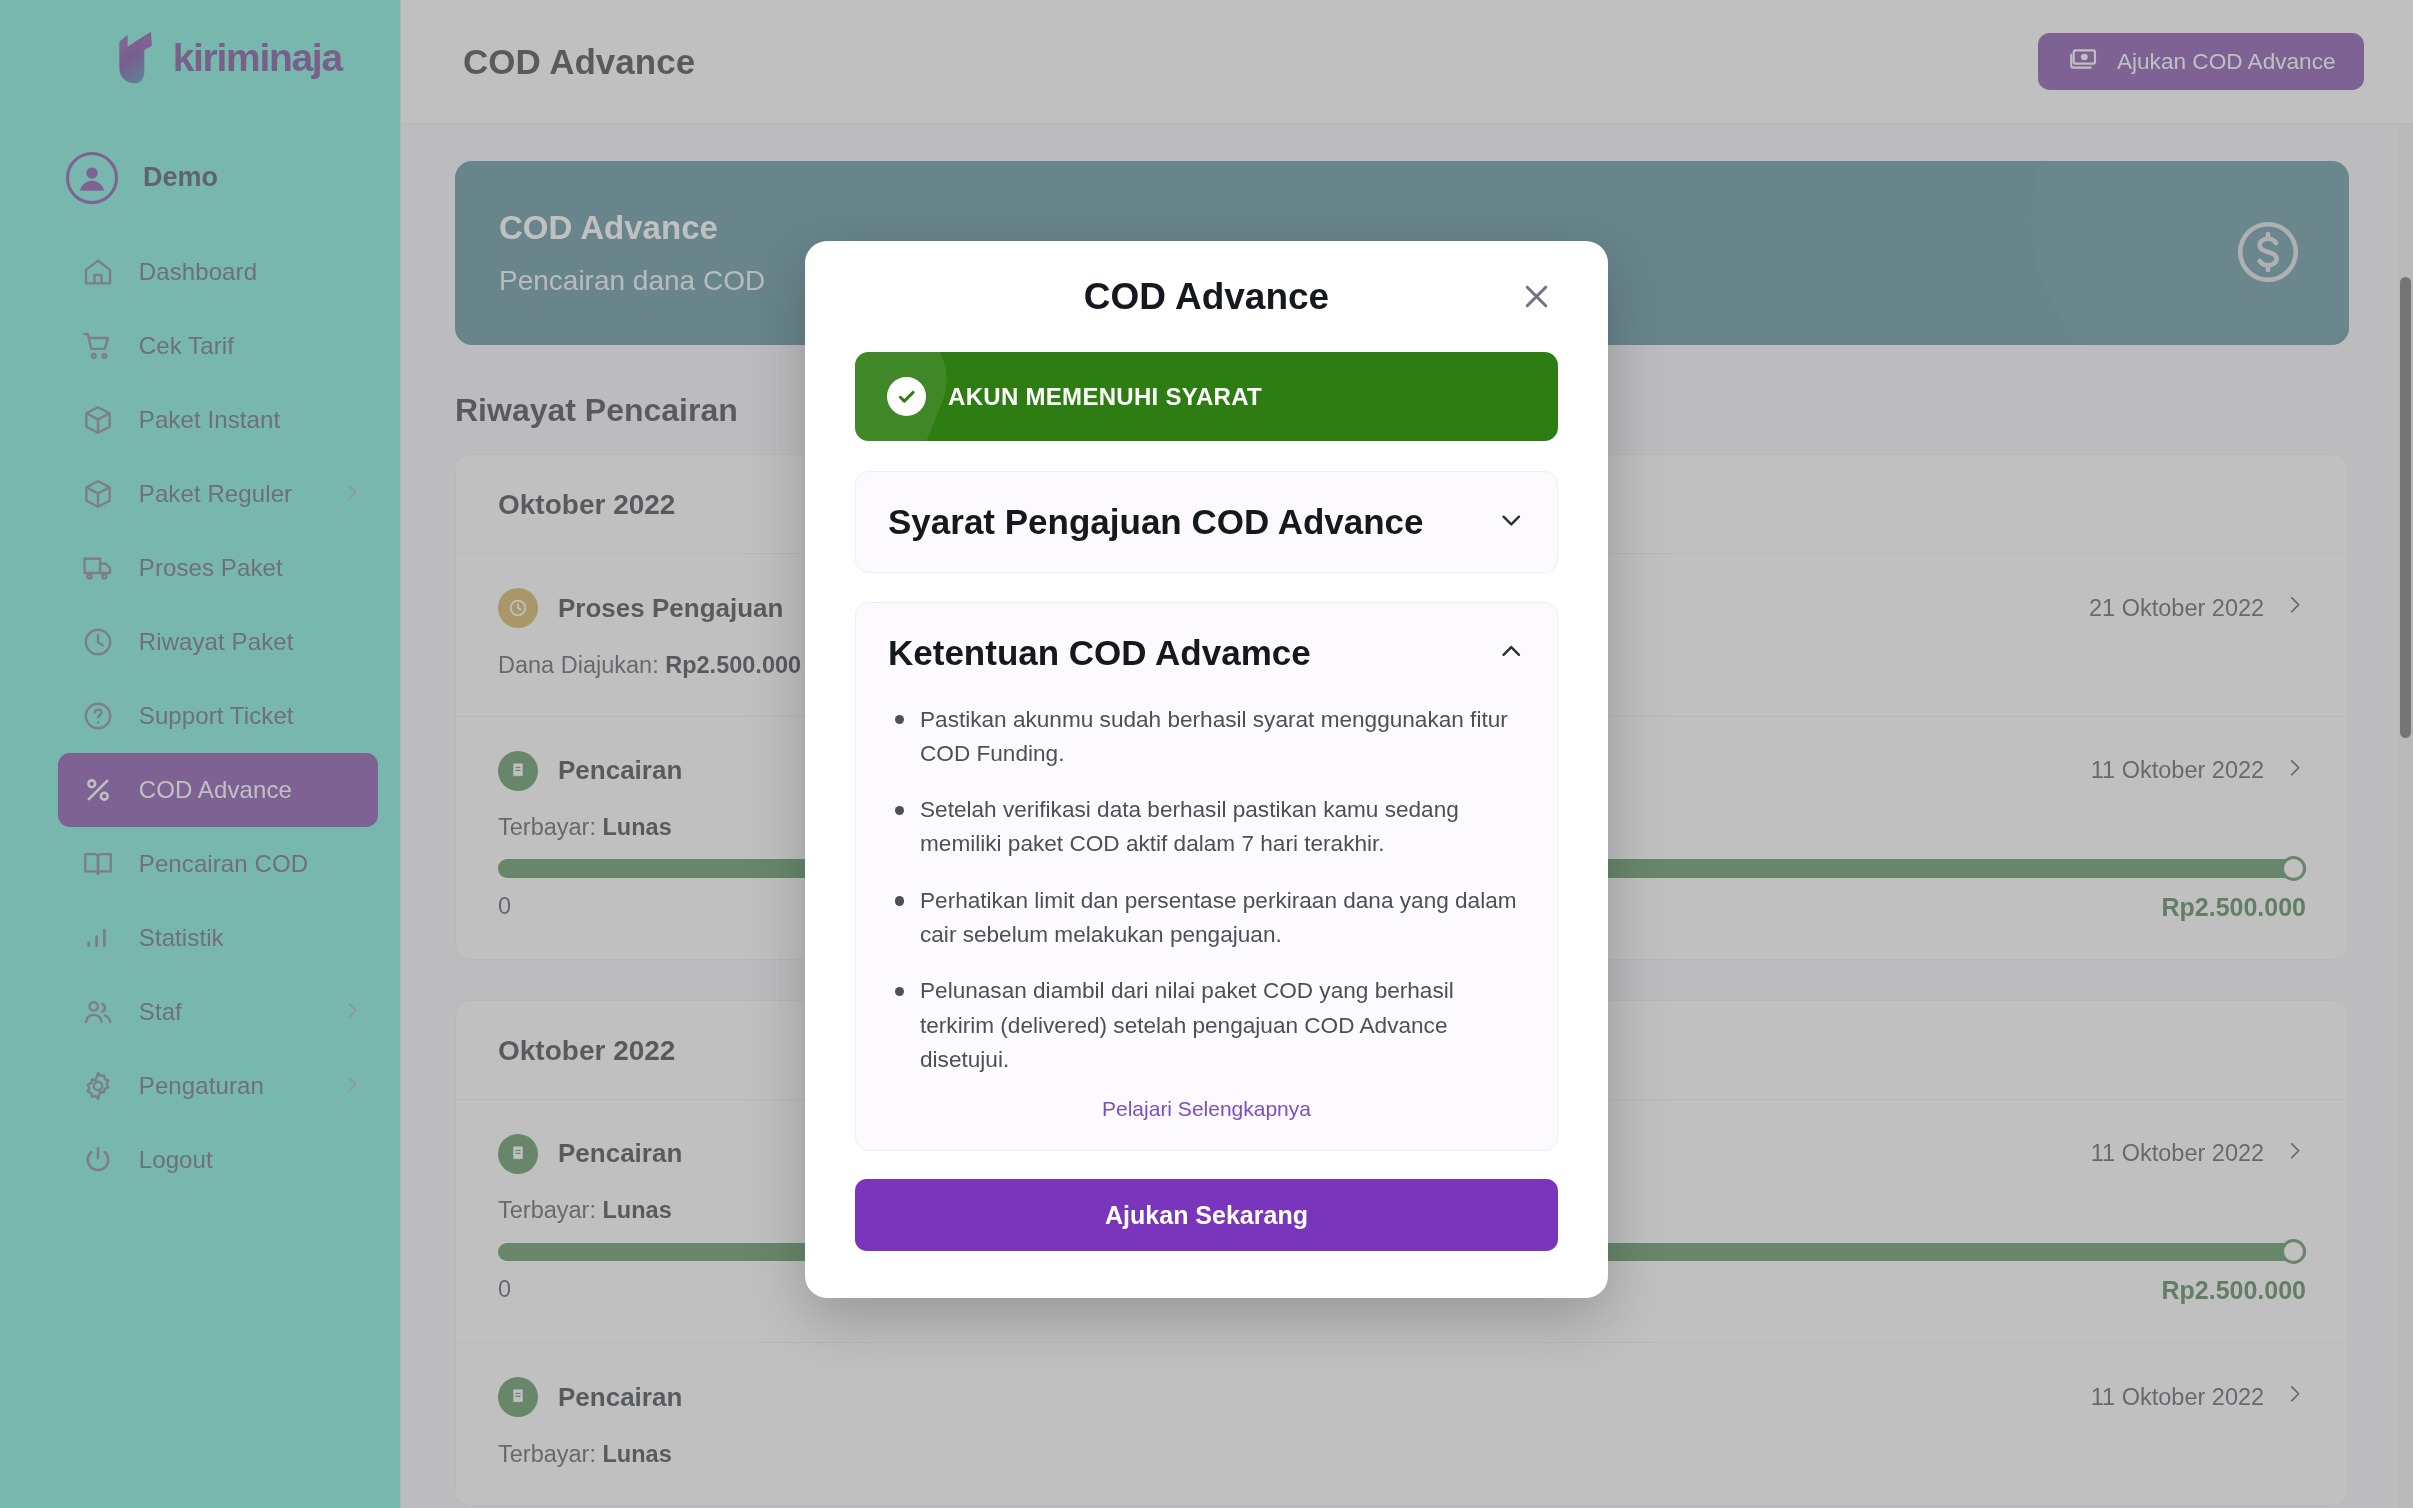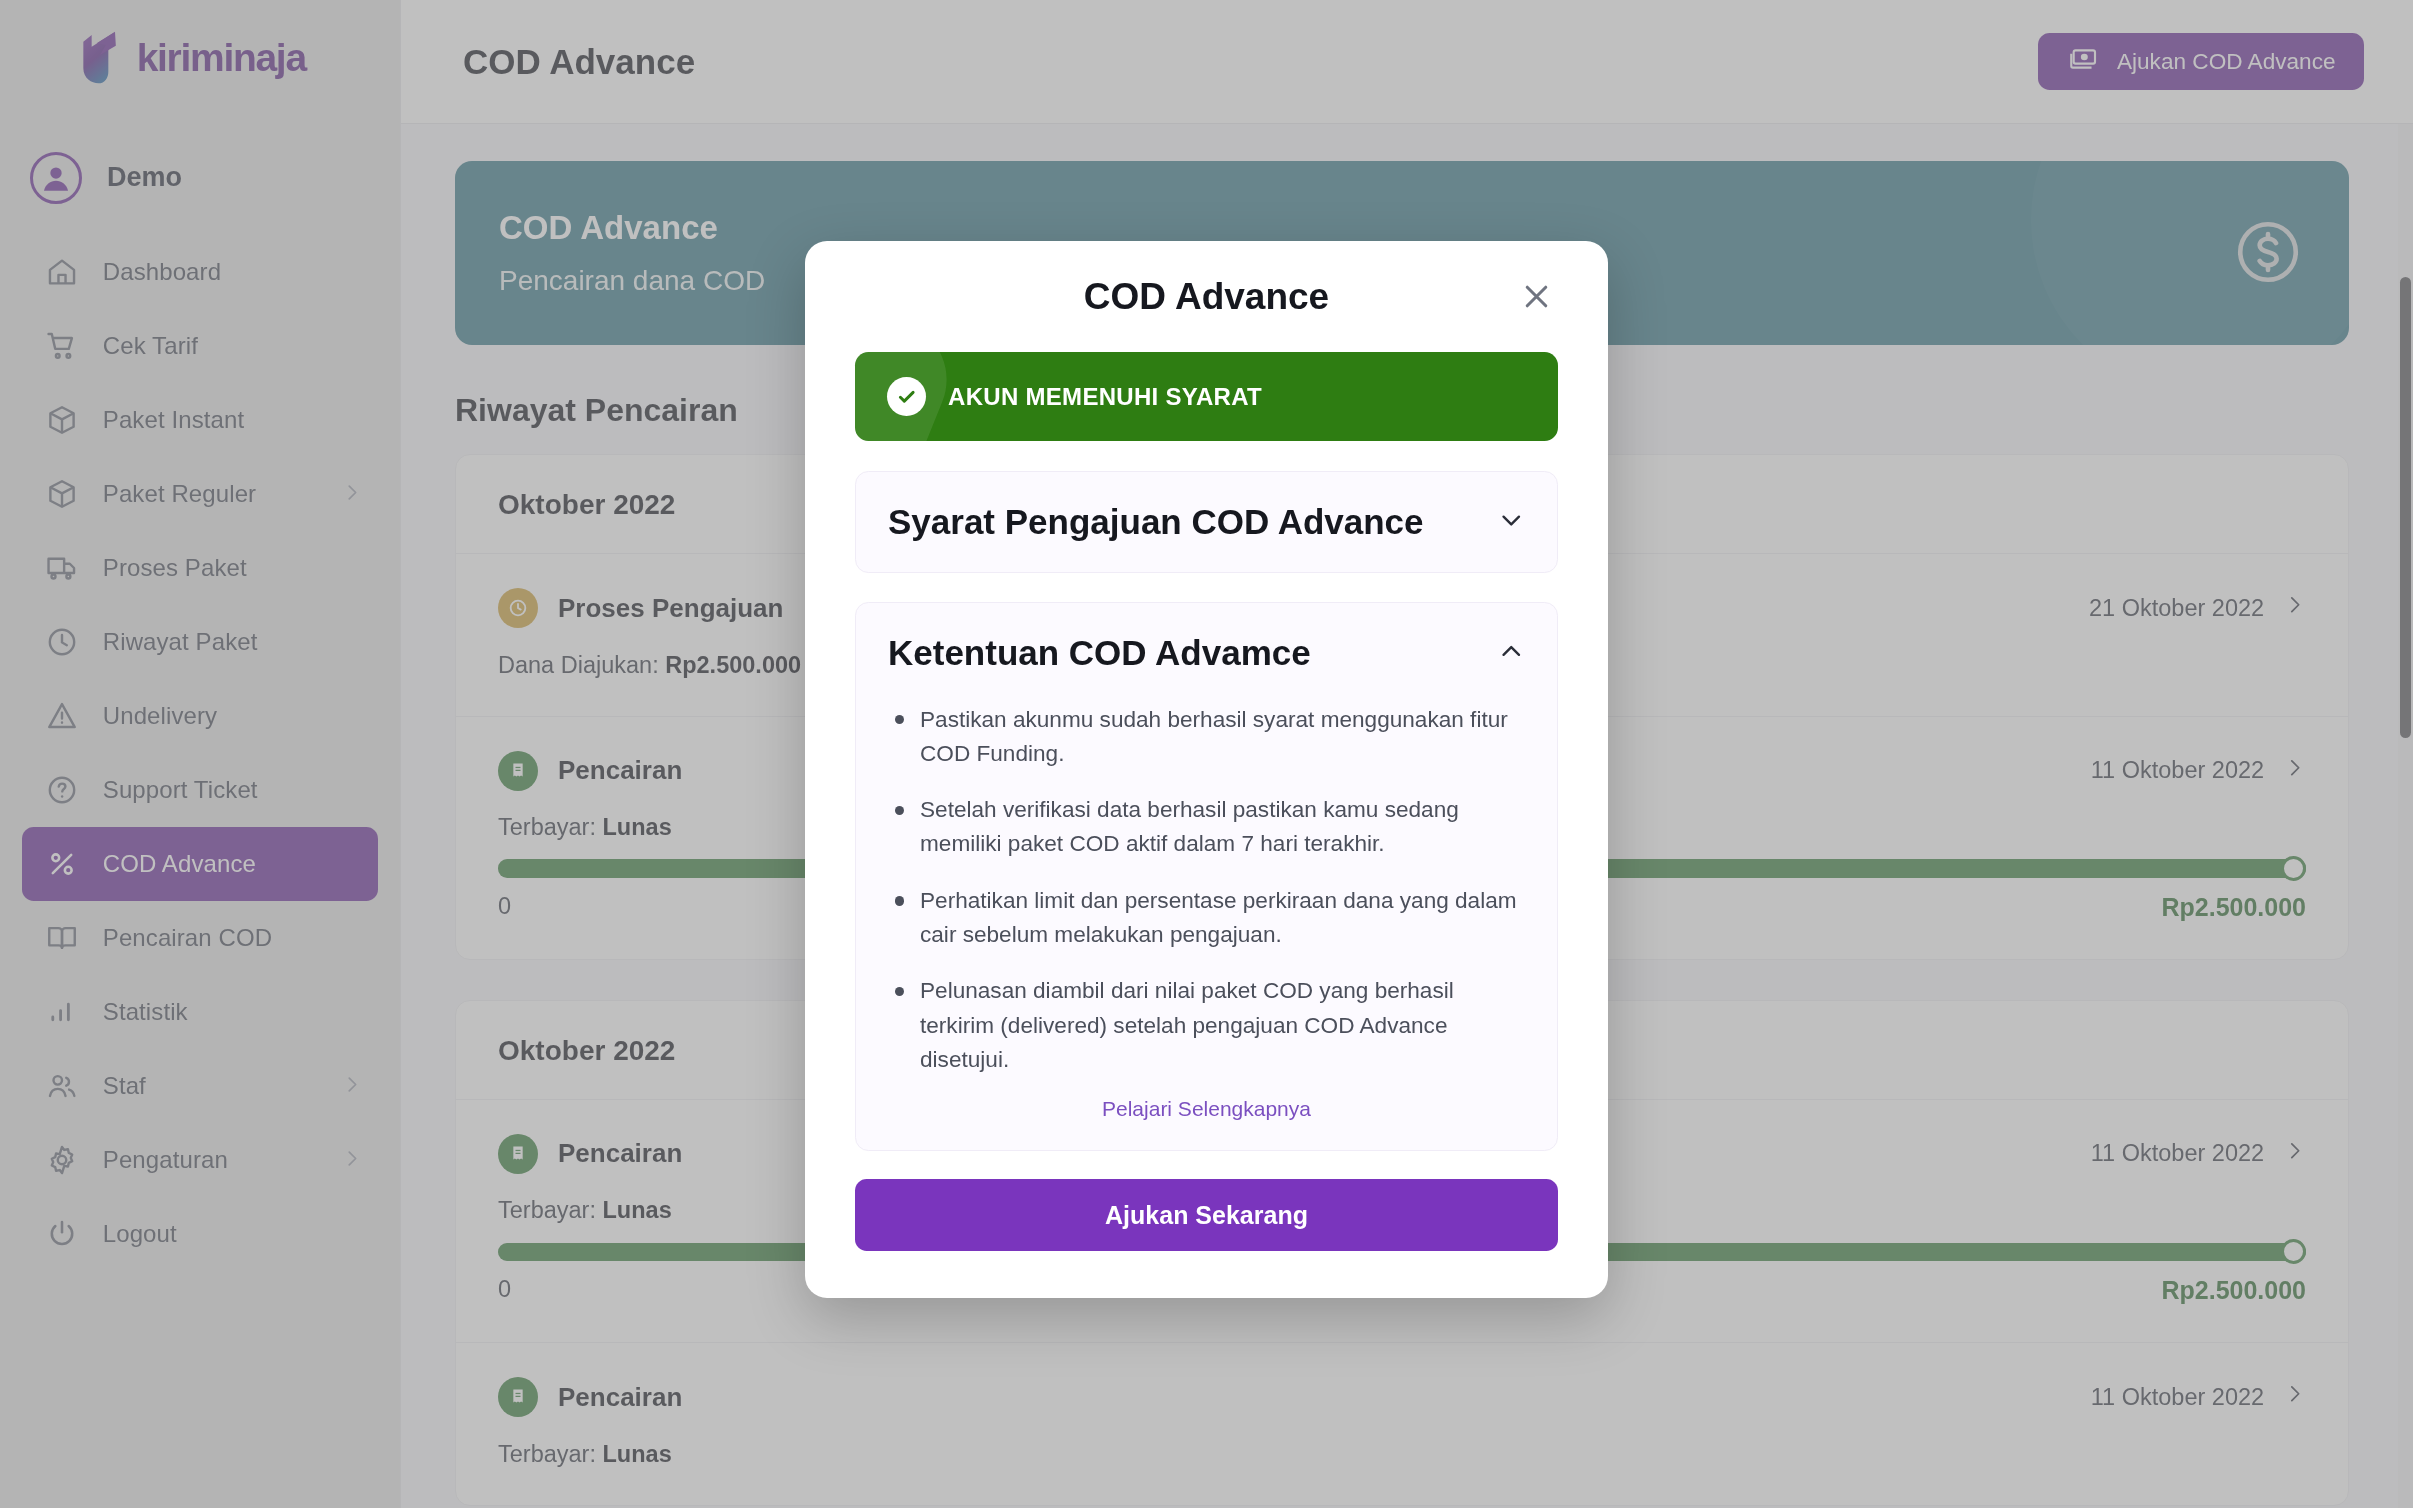--- a/index.html
+++ b/index.html
@@ -11,23 +11,24 @@
   }
 
   
   .page-root { position: relative; width: 2413px; height: 1508px; }
   .dim-layer { position: absolute; inset: 0; background: rgba(140,140,140,0.55); z-index: 40; pointer-events: none; }
 
   
   .sidebar {
     position: absolute; left: 0; top: 0;
     width: 401px; height: 1508px;
-    background: #e5e5e5;
+    background: #5eead4;
     border-right: 0.8px solid #e6e6ea;
     z-index: 5;
+    padding-left: 36px;
   }
   .logo-wrap { padding: 30px 0 0 80px; height: 126px; }
   .logo-row { display: flex; align-items: center; gap: 6.7px; }
   .logo-mark { width: 50px; height: 55px; flex: none; }
   .logo-text {
     font-size: 39px; font-weight: 700; color: #5f2b8b;
     letter-spacing: -1.3px;
   }
   .profile-row {
     display: flex; align-items: center; gap: 25px;
@@ -324,29 +325,20 @@
       <div class="nav-item">
         <span class="nav-icon">
           <svg width="34" height="34" viewBox="0 0 24 24" fill="none" stroke="#6a6f7c" stroke-width="1.7" stroke-linecap="round">
             <circle cx="12" cy="12" r="8.6"></circle>
               <path d="M12 7v5.3l3.4 2"></path>
           </svg>
         </span>
         <span class="nav-label">Riwayat Paket</span>
       </div>
 
-      <div class="nav-item">
-        <span class="nav-icon">
-          <svg width="34" height="34" viewBox="0 0 24 24" fill="none" stroke="#6a6f7c" stroke-width="1.7" stroke-linecap="round" stroke-linejoin="round">
-            <path d="M12 3.6 21 19.8H3z"></path>
-              <path d="M12 9.6v4.2M12 16.6v.1"></path>
-          </svg>
-        </span>
-        <span class="nav-label">Undelivery</span>
-      </div>
 
       <div class="nav-item">
         <span class="nav-icon">
           <svg width="34" height="34" viewBox="0 0 24 24" fill="none" stroke="#6a6f7c" stroke-width="1.7" stroke-linecap="round">
             <circle cx="12" cy="12" r="8.6"></circle>
             <path d="M9.7 9.6c.2-1.3 1.2-2.1 2.4-2.1 1.3 0 2.3.9 2.3 2.1 0 1.6-2.2 1.8-2.2 3.4"></path>
             <path d="M12.1 16.5v.1"></path>
           </svg>
         </span>
         <span class="nav-label">Support Ticket</span>

